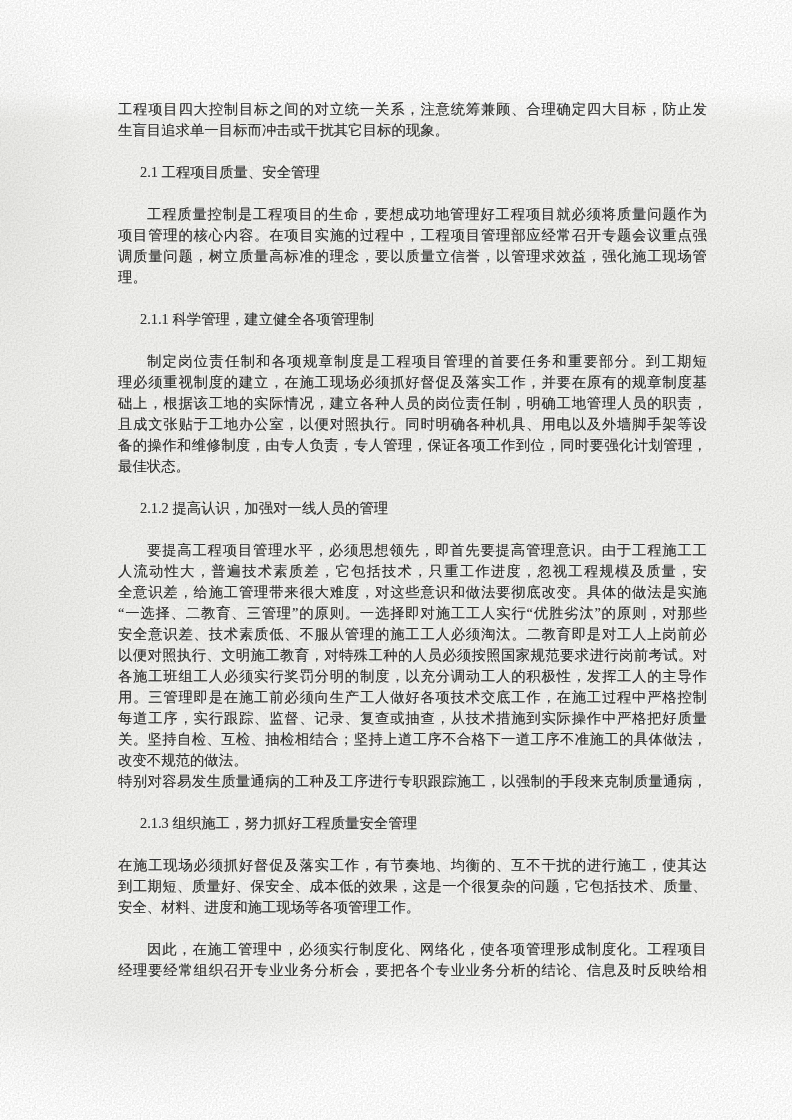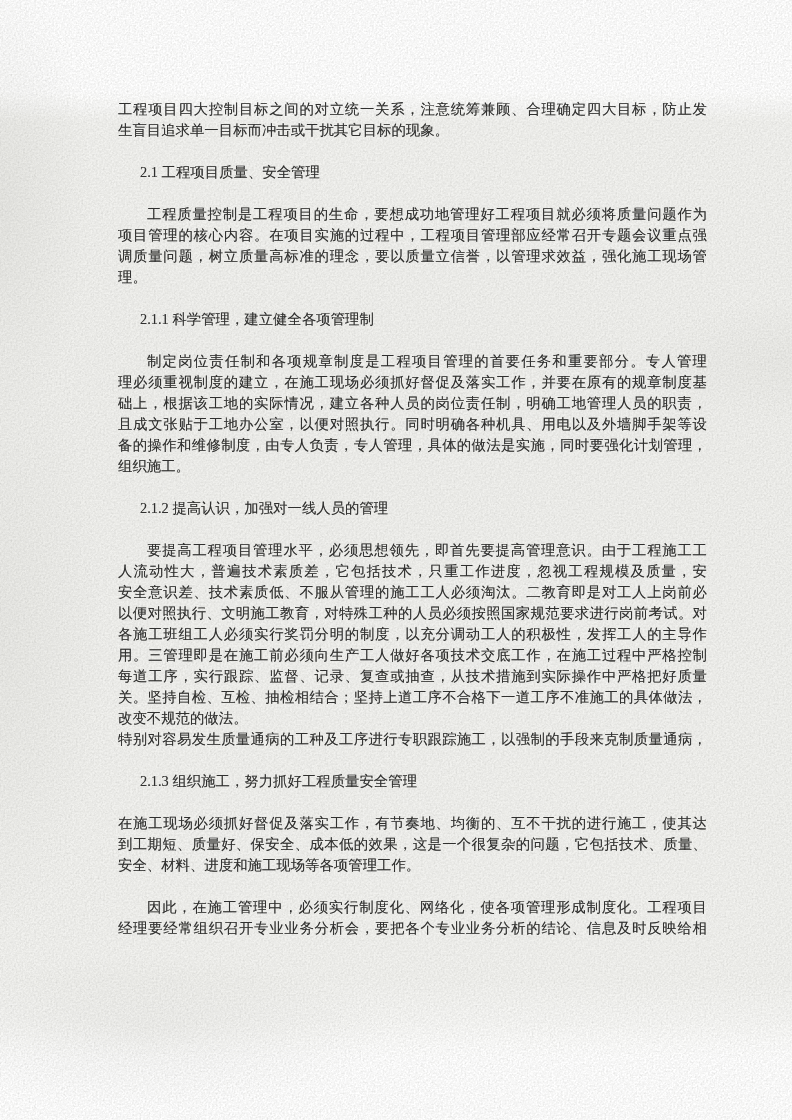--- a/index.html
+++ b/index.html
@@ -73,31 +73,33 @@
       </div>
       <div class="block heading">2.1 工程项目质量、安全管理</div>
       <div class="block paragraph">
         <div class="line indent full">工程质量控制是工程项目的生命，要想成功地管理好工程项目就必须将质量问题作为</div>
         <div class="line full">项目管理的核心内容。在项目实施的过程中，工程项目管理部应经常召开专题会议重点强</div>
         <div class="line full">调质量问题，树立质量高标准的理念，要以质量立信誉，以管理求效益，强化施工现场管</div>
         <div class="line">理。</div>
       </div>
       <div class="block heading">2.1.1 科学管理，建立健全各项管理制</div>
       <div class="block paragraph">
-        <div class="line indent full">制定岗位责任制和各项规章制度是工程项目管理的首要任务和重要部分。专人管理</div>
+        <div class="line indent full">制定岗位责任制和各项规章制度是工程项目管理的首要任务和重要部分。到工期短</div>
         <div class="line full">理必须重视制度的建立，在施工现场必须抓好督促及落实工作，并要在原有的规章制度基</div>
         <div class="line full">础上，根据该工地的实际情况，建立各种人员的岗位责任制，明确工地管理人员的职责，</div>
         <div class="line full">且成文张贴于工地办公室，以便对照执行。同时明确各种机具、用电以及外墙脚手架等设</div>
-        <div class="line full">备的操作和维修制度，由专人负责，专人管理，具体的做法是实施，同时要强化计划管理，</div>
-        <div class="line">组织施工。</div>
+        <div class="line full">备的操作和维修制度，由专人负责，专人管理，保证各项工作到位，同时要强化计划管理，</div>
+        <div class="line">最佳状态。</div>
       </div>
       <div class="block heading">2.1.2 提高认识，加强对一线人员的管理</div>
       <div class="block paragraph">
         <div class="line indent full">要提高工程项目管理水平，必须思想领先，即首先要提高管理意识。由于工程施工工</div>
         <div class="line full">人流动性大，普遍技术素质差，它包括技术，只重工作进度，忽视工程规模及质量，安</div>
+        <div class="line full">全意识差，给施工管理带来很大难度，对这些意识和做法要彻底改变。具体的做法是实施</div>
+        <div class="line full">“一选择、二教育、三管理”的原则。一选择即对施工工人实行“优胜劣汰”的原则，对那些</div>
         <div class="line full">安全意识差、技术素质低、不服从管理的施工工人必须淘汰。二教育即是对工人上岗前必</div>
         <div class="line full">以便对照执行、文明施工教育，对特殊工种的人员必须按照国家规范要求进行岗前考试。对</div>
         <div class="line full">各施工班组工人必须实行奖罚分明的制度，以充分调动工人的积极性，发挥工人的主导作</div>
         <div class="line full">用。三管理即是在施工前必须向生产工人做好各项技术交底工作，在施工过程中严格控制</div>
         <div class="line full">每道工序，实行跟踪、监督、记录、复查或抽查，从技术措施到实际操作中严格把好质量</div>
         <div class="line full">关。坚持自检、互检、抽检相结合；坚持上道工序不合格下一道工序不准施工的具体做法，</div>
         <div class="line">改变不规范的做法。</div>
         <div class="line full">特别对容易发生质量通病的工种及工序进行专职跟踪施工，以强制的手段来克制质量通病，</div>
       </div>
       <div class="block heading">2.1.3 组织施工，努力抓好工程质量安全管理</div>

